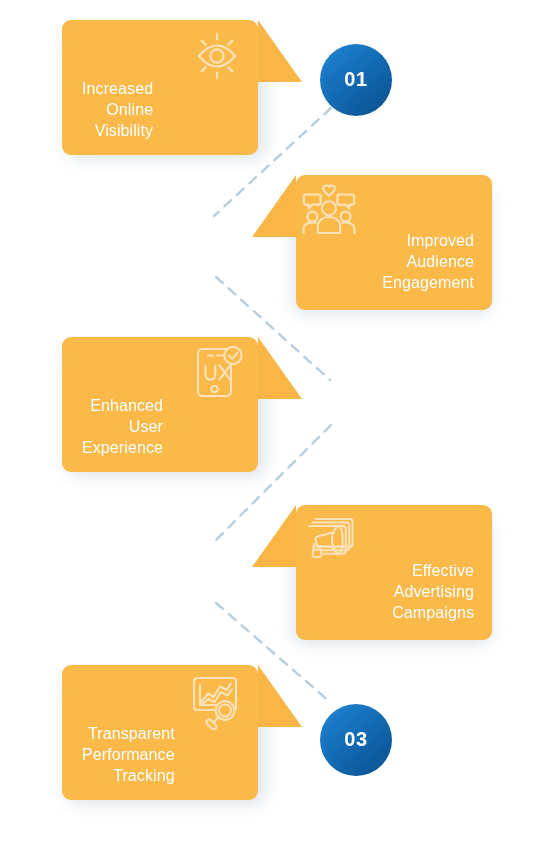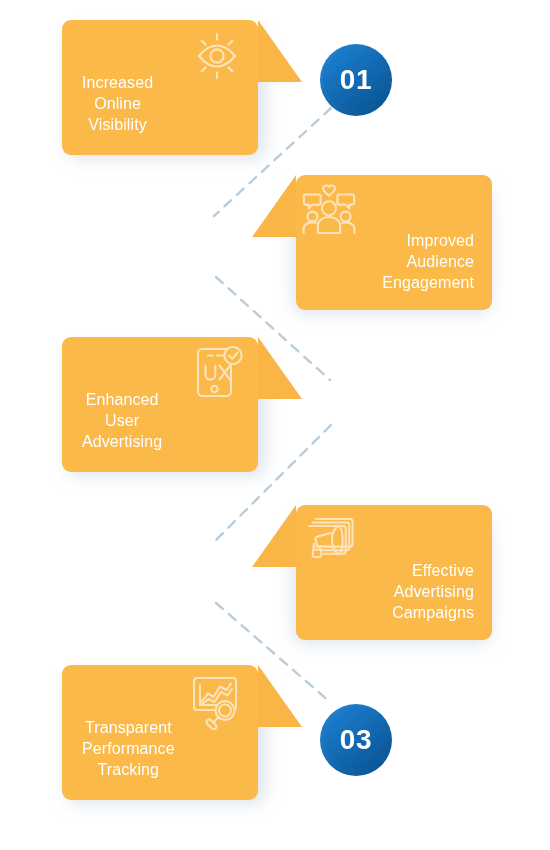--- a/index.html
+++ b/index.html
@@ -77,22 +77,22 @@
     position: absolute;
     color: #ffffff;
     font-size: 16px;
     line-height: 21px;
     font-weight: 500;
     letter-spacing: .1px;
     white-space: pre-line;
   }
   .step.left .card-title {
     left: 20px;
-    bottom: 20px;
-    text-align: center;
+    bottom: 14px;
+    text-align: right;
   }
   .step.right .card-title {
     right: 18px;
     bottom: 17px;
     text-align: right;
   }
   .card-icon {
     position: absolute;
     width: 58px;
     height: 58px;
@@ -106,21 +106,21 @@
     width: 76px;
     height: 76px;
   }
   .badge-num {
     position: absolute;
     inset: 0;
     display: flex;
     align-items: center;
     justify-content: center;
     color: #ffffff;
-    font-size: 28px;
+    font-size: 20px;
     font-weight: 700;
     letter-spacing: .6px;
     padding-bottom: 1px;
     box-sizing: border-box;
   }
 </style>
 </head>
 <body>
 
 <div id="infographic">
@@ -229,21 +229,21 @@
             <circle cx="26.5" cy="45" r="3.2"></circle>
             <path d="M17.5 21.5 V30.5 C17.5 33.6 19.6 35.6 22.4 35.6 C25.2 35.6 27.3 33.6 27.3 30.5 V21.5"></path>
             <line x1="31.5" y1="21.5" x2="42" y2="35.6"></line>
             <line x1="42" y1="21.5" x2="31.5" y2="35.6"></line>
             <circle cx="45" cy="11.5" r="8.6" fill="#FAB948"></circle>
             <path d="M41 11.6 L44.2 14.8 L49.4 8.6"></path>
           </g>
         </svg>
         <div class="card-title">Enhanced
 User
-Advertising</div>
+Experience</div>
       </div>
     </div>
     <div class="badge" style="left:318px; top:365px;">
       <svg viewBox="0 0 76 76" width="76" height="76" aria-hidden="true">
         <circle cx="38" cy="38" r="36" fill="url(#bg1)"></circle>
         <circle cx="36.5" cy="36.5" r="31" fill="url(#bgi1)"></circle>
       </svg>
       <div class="badge-num">03</div>
     </div>
   </div>

